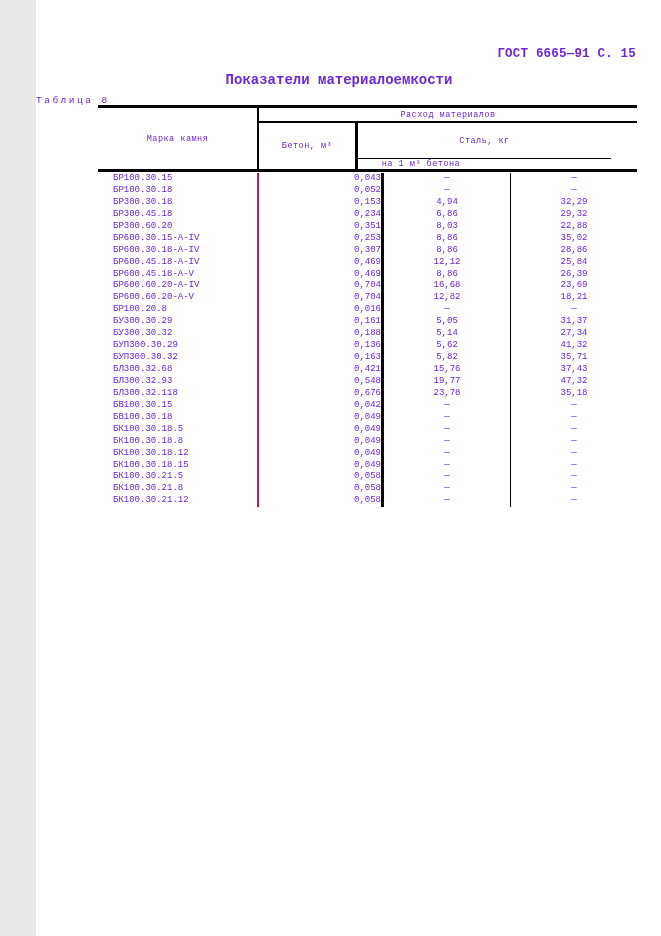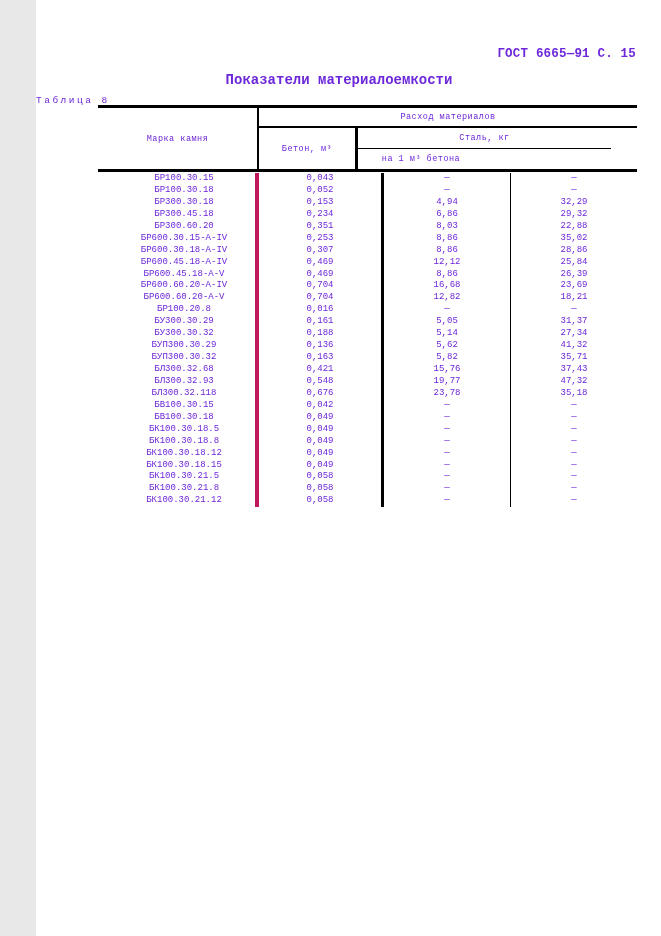--- a/index.html
+++ b/index.html
@@ -57,34 +57,34 @@
     font-size: 8.5px;
     text-align: center;
     letter-spacing: 0.5px;
   }
   .th-mark { width: 161px; border-right: 2px solid #000; }
   .th-right { width: 378px; display: flex; flex-direction: column; }
   .th-materials { height: 20px; border-bottom: 2px solid #000; }
   .th-sub { display: flex; flex: 1; }
   .th-concrete { width: 99px; border-right: 3px solid #000; }
   .th-steel-wrap { width: 253px; display: flex; flex-direction: column; }
-  .th-steel { height: 21px; border-bottom: 1px solid #000; }
+  .th-steel { height: 36px; border-bottom: 1px solid #000; }
   .th-steel-cols { display: flex; flex: 1; }
   .th-per-stone { width: 127px; border-right: 1px solid #000; }
   .th-per-m3 { width: 126px; }
   .tbody { padding-top: 1px; }
   .trow { display: flex; height: 11.95px; }
   .cell {
     font-size: 9px;
     line-height: 11.6px;
     overflow: hidden;
     white-space: nowrap;
   }
-  .c0 { width: 161px; border-right: 4px solid #be185d; padding-left: 15px; text-align: center; }
-  .c1 { width: 125px; border-right: 3px solid #000; text-align: center; }
+  .c0 { width: 161px; border-right: 2px solid #be185d; padding-left: 15px; }
+  .c1 { width: 125px; border-right: 3px solid #000; text-align: right; }
   .c2 { width: 127px; border-right: 1px solid #000; text-align: center; }
   .c3 { width: 126px; text-align: center; }
 </style>
 </head>
 <body>
 
 <div class="page">
 
   <div class="doc-ref">ГОСТ 6665—91 С. 15</div>
 

